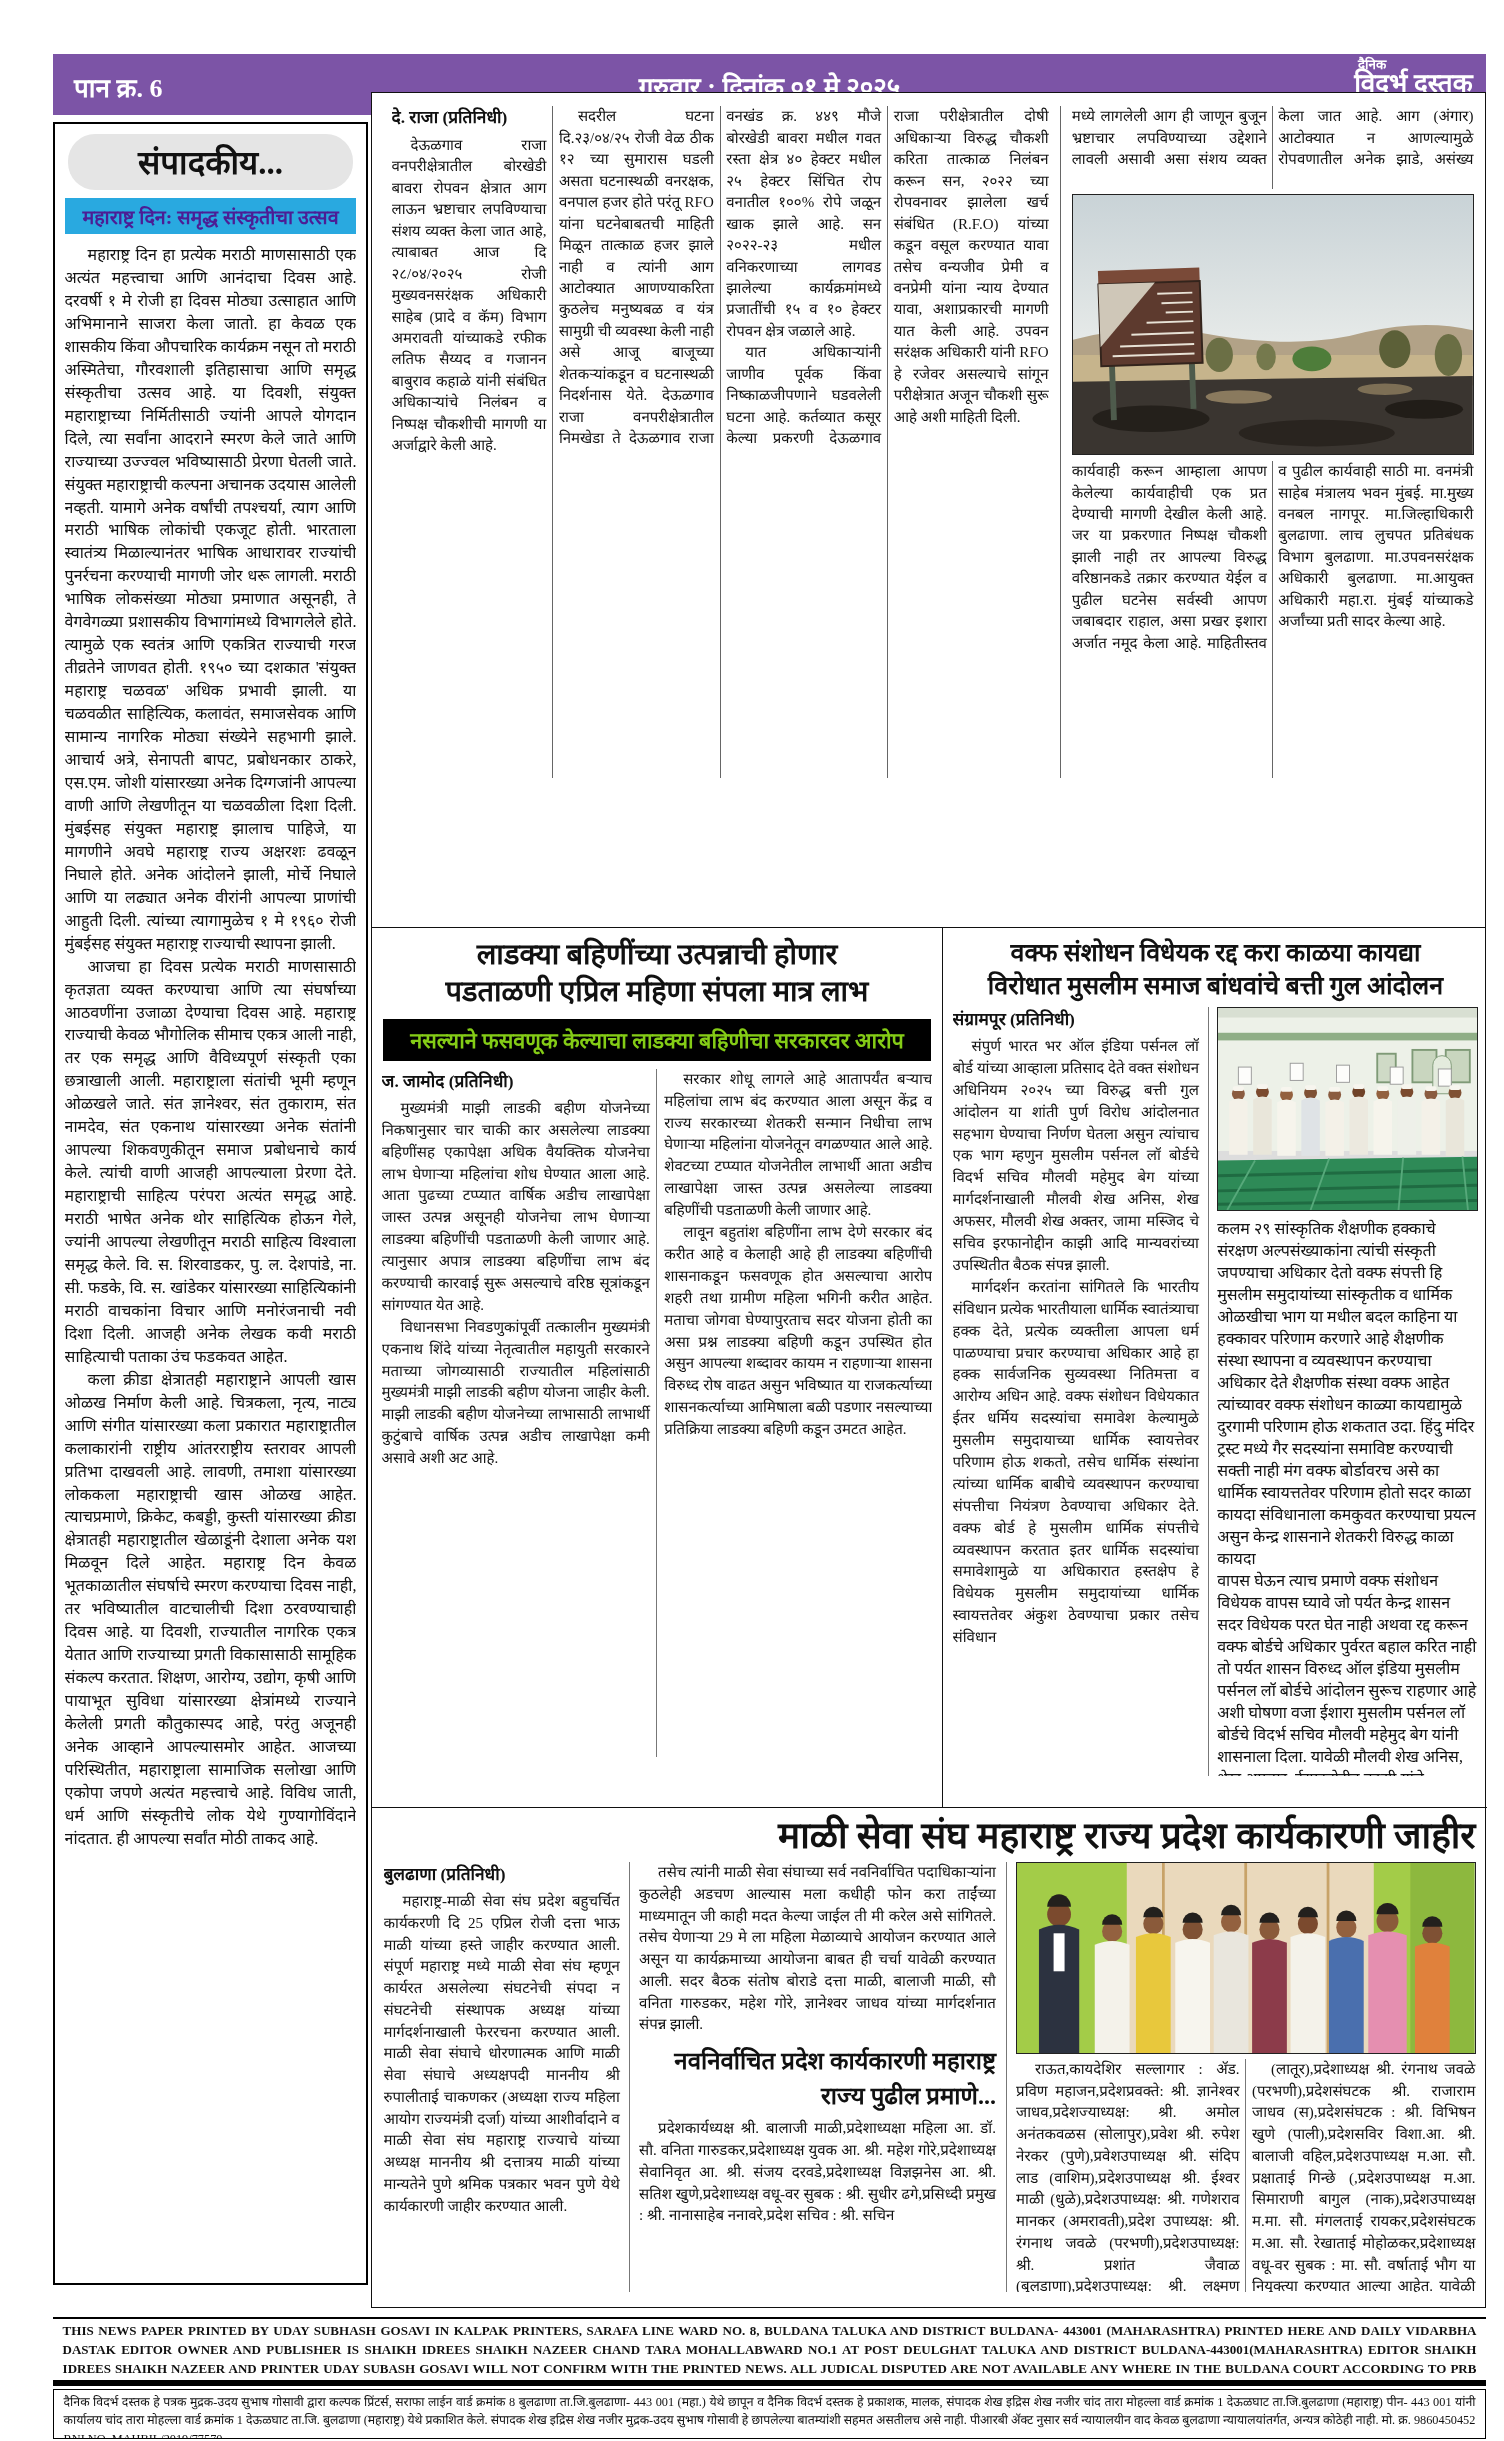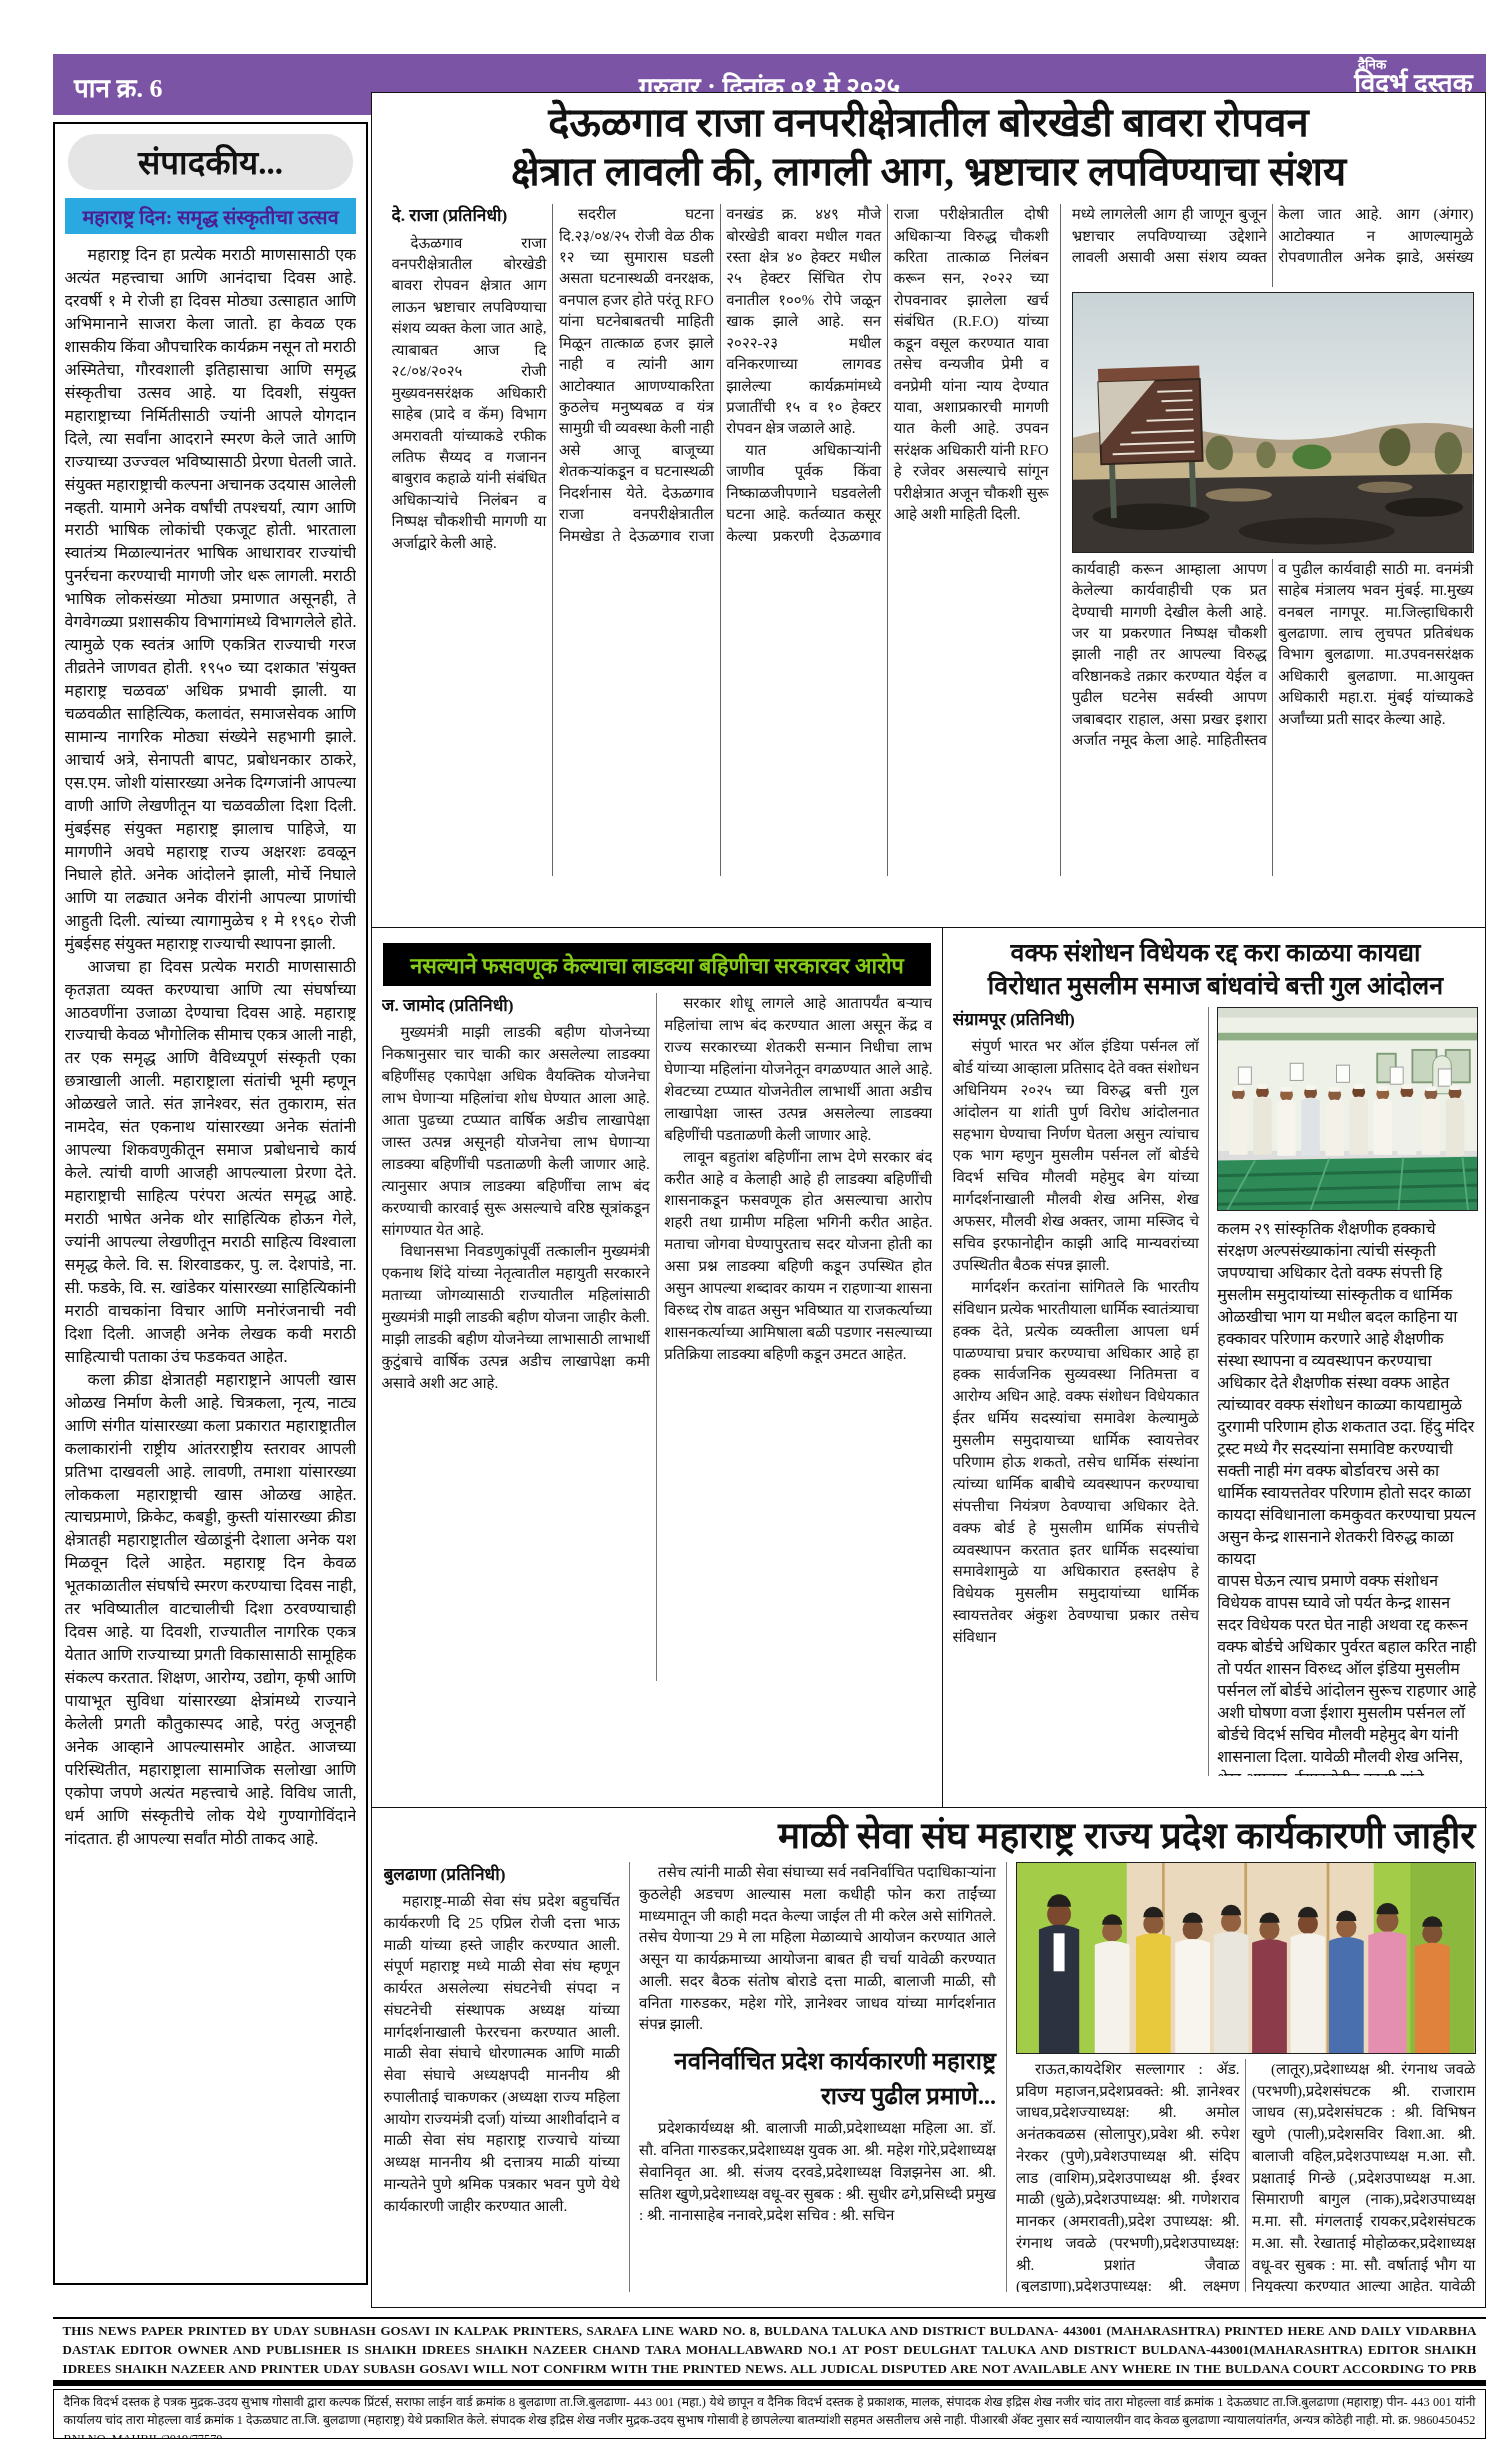--- a/index.html
+++ b/index.html
@@ -113,24 +113,20 @@
     <div class="ed-body">
       <p>महाराष्ट्र दिन हा प्रत्येक मराठी माणसासाठी एक अत्यंत महत्त्वाचा आणि आनंदाचा दिवस आहे. दरवर्षी १ मे रोजी हा दिवस मोठ्या उत्साहात आणि अभिमानाने साजरा केला जातो. हा केवळ एक शासकीय किंवा औपचारिक कार्यक्रम नसून तो मराठी अस्मितेचा, गौरवशाली इतिहासाचा आणि समृद्ध संस्कृतीचा उत्सव आहे. या दिवशी, संयुक्त महाराष्ट्राच्या निर्मितीसाठी ज्यांनी आपले योगदान दिले, त्या सर्वांना आदराने स्मरण केले जाते आणि राज्याच्या उज्ज्वल भविष्यासाठी प्रेरणा घेतली जाते. संयुक्त महाराष्ट्राची कल्पना अचानक उदयास आलेली नव्हती. यामागे अनेक वर्षांची तपश्चर्या, त्याग आणि मराठी भाषिक लोकांची एकजूट होती. भारताला स्वातंत्र्य मिळाल्यानंतर भाषिक आधारावर राज्यांची पुनर्रचना करण्याची मागणी जोर धरू लागली. मराठी भाषिक लोकसंख्या मोठ्या प्रमाणात असूनही, ते वेगवेगळ्या प्रशासकीय विभागांमध्ये विभागलेले होते. त्यामुळे एक स्वतंत्र आणि एकत्रित राज्याची गरज तीव्रतेने जाणवत होती. १९५० च्या दशकात 'संयुक्त महाराष्ट्र चळवळ' अधिक प्रभावी झाली. या चळवळीत साहित्यिक, कलावंत, समाजसेवक आणि सामान्य नागरिक मोठ्या संख्येने सहभागी झाले. आचार्य अत्रे, सेनापती बापट, प्रबोधनकार ठाकरे, एस.एम. जोशी यांसारख्या अनेक दिग्गजांनी आपल्या वाणी आणि लेखणीतून या चळवळीला दिशा दिली. मुंबईसह संयुक्त महाराष्ट्र झालाच पाहिजे, या मागणीने अवघे महाराष्ट्र राज्य अक्षरशः ढवळून निघाले होते. अनेक आंदोलने झाली, मोर्चे निघाले आणि या लढ्यात अनेक वीरांनी आपल्या प्राणांची आहुती दिली. त्यांच्या त्यागामुळेच १ मे १९६० रोजी मुंबईसह संयुक्त महाराष्ट्र राज्याची स्थापना झाली.</p>
       <p>आजचा हा दिवस प्रत्येक मराठी माणसासाठी कृतज्ञता व्यक्त करण्याचा आणि त्या संघर्षाच्या आठवणींना उजाळा देण्याचा दिवस आहे. महाराष्ट्र राज्याची केवळ भौगोलिक सीमाच एकत्र आली नाही, तर एक समृद्ध आणि वैविध्यपूर्ण संस्कृती एका छत्राखाली आली. महाराष्ट्राला संतांची भूमी म्हणून ओळखले जाते. संत ज्ञानेश्वर, संत तुकाराम, संत नामदेव, संत एकनाथ यांसारख्या अनेक संतांनी आपल्या शिकवणुकीतून समाज प्रबोधनाचे कार्य केले. त्यांची वाणी आजही आपल्याला प्रेरणा देते. महाराष्ट्राची साहित्य परंपरा अत्यंत समृद्ध आहे. मराठी भाषेत अनेक थोर साहित्यिक होऊन गेले, ज्यांनी आपल्या लेखणीतून मराठी साहित्य विश्वाला समृद्ध केले. वि. स. शिरवाडकर, पु. ल. देशपांडे, ना. सी. फडके, वि. स. खांडेकर यांसारख्या साहित्यिकांनी मराठी वाचकांना विचार आणि मनोरंजनाची नवी दिशा दिली. आजही अनेक लेखक कवी मराठी साहित्याची पताका उंच फडकवत आहेत.</p>
       <p>कला क्रीडा क्षेत्रातही महाराष्ट्राने आपली खास ओळख निर्माण केली आहे. चित्रकला, नृत्य, नाट्य आणि संगीत यांसारख्या कला प्रकारात महाराष्ट्रातील कलाकारांनी राष्ट्रीय आंतरराष्ट्रीय स्तरावर आपली प्रतिभा दाखवली आहे. लावणी, तमाशा यांसारख्या लोककला महाराष्ट्राची खास ओळख आहेत. त्याचप्रमाणे, क्रिकेट, कबड्डी, कुस्ती यांसारख्या क्रीडा क्षेत्रातही महाराष्ट्रातील खेळाडूंनी देशाला अनेक यश मिळवून दिले आहेत. महाराष्ट्र दिन केवळ भूतकाळातील संघर्षाचे स्मरण करण्याचा दिवस नाही, तर भविष्यातील वाटचालीची दिशा ठरवण्याचाही दिवस आहे. या दिवशी, राज्यातील नागरिक एकत्र येतात आणि राज्याच्या प्रगती विकासासाठी सामूहिक संकल्प करतात. शिक्षण, आरोग्य, उद्योग, कृषी आणि पायाभूत सुविधा यांसारख्या क्षेत्रांमध्ये राज्याने केलेली प्रगती कौतुकास्पद आहे, परंतु अजूनही अनेक आव्हाने आपल्यासमोर आहेत. आजच्या परिस्थितीत, महाराष्ट्राला सामाजिक सलोखा आणि एकोपा जपणे अत्यंत महत्त्वाचे आहे. विविध जाती, धर्म आणि संस्कृतीचे लोक येथे गुण्यागोविंदाने नांदतात. ही आपल्या सर्वांत मोठी ताकद आहे.</p>
     </div>
   </div>
 
   <div class="main">
 
     <div class="a1">
-      <div class="a1-head">
-        <div>देऊळगाव राजा वनपरीक्षेत्रातील बोरखेडी बावरा रोपवन</div>
-        <div>क्षेत्रात लावली की, लागली आग, भ्रष्टाचार लपविण्याचा संशय</div>
-      </div>
       <div class="a1-body">
         <div class="a1-left">
           <p class="byline">दे. राजा (प्रतिनिधी)</p>
           <p>देऊळगाव राजा वनपरीक्षेत्रातील बोरखेडी बावरा रोपवन क्षेत्रात आग लाऊन भ्रष्टाचार लपविण्याचा संशय व्यक्त केला जात आहे, त्याबाबत आज दि २८/०४/२०२५ रोजी मुख्यवनसरंक्षक अधिकारी साहेब (प्रादे व कॅम) विभाग अमरावती यांच्याकडे रफीक लतिफ सैय्यद व गजानन बाबुराव कहाळे यांनी संबंधित अधिकाऱ्यांचे निलंबन व निष्पक्ष चौकशीची मागणी या अर्जाद्वारे केली आहे.</p>
           <p>सदरील घटना दि.२३/०४/२५ रोजी वेळ ठीक १२ च्या सुमारास घडली असता घटनास्थळी वनरक्षक, वनपाल हजर होते परंतू RFO यांना घटनेबाबतची माहिती मिळून तात्काळ हजर झाले नाही व त्यांनी आग आटोक्यात आणण्याकरिता कुठलेच मनुष्यबळ व यंत्र सामुग्री ची व्यवस्था केली नाही असे आजू बाजूच्या शेतकऱ्यांकडून व घटनास्थळी निदर्शनास येते. देऊळगाव राजा वनपरीक्षेत्रातील निमखेडा ते देऊळगाव राजा वनखंड क्र. ४४९ मौजे बोरखेडी बावरा मधील गवत रस्ता क्षेत्र ४० हेक्टर मधील २५ हेक्टर सिंचित रोप वनातील १००% रोपे जळून खाक झाले आहे. सन २०२२-२३ मधील वनिकरणाच्या लागवड झालेल्या कार्यक्रमांमध्ये प्रजातींची १५ व १० हेक्टर रोपवन क्षेत्र जळाले आहे.</p>
           <p>यात अधिकाऱ्यांनी जाणीव पूर्वक किंवा निष्काळजीपणाने घडवलेली घटना आहे. कर्तव्यात कसूर केल्या प्रकरणी देऊळगाव राजा परीक्षेत्रातील दोषी अधिकाऱ्या विरुद्ध चौकशी करिता तात्काळ निलंबन करून सन, २०२२ च्या रोपवनावर झालेला खर्च संबंधित (R.F.O) यांच्या कडून वसूल करण्यात यावा तसेच वन्यजीव प्रेमी व वनप्रेमी यांना न्याय देण्यात यावा, अशाप्रकारची मागणी यात केली आहे. उपवन सरंक्षक अधिकारी यांनी RFO हे रजेवर असल्याचे सांगून परीक्षेत्रात अजून चौकशी सुरू आहे अशी माहिती दिली.</p>
         </div>
         <div class="a1-right">
           <div class="a1-top">
             <p>मध्ये लागलेली आग ही जाणून बुजून भ्रष्टाचार लपविण्याच्या उद्देशाने लावली असावी असा संशय व्यक्त केला जात आहे. आग (अंगार) आटोक्यात न आणल्यामुळे रोपवणातील अनेक झाडे, असंख्य वन्य प्राणी जळून खाक झाले असतील हा देखील मोठा प्रश्न उपस्थित होत आहे. यांनी मिश्र रोपवनात लागलेली अंगार (आग) आटोक्यात आणण्याकरिता घटनेच्या वेळी कुठलीच यंत्रणा राबवली नाही.</p>
@@ -176,20 +172,24 @@
             </svg>
           </div>
           <div class="a1-bottom">
             <p>कार्यवाही करून आम्हाला आपण केलेल्या कार्यवाहीची एक प्रत देण्याची मागणी देखील केली आहे. जर या प्रकरणात निष्पक्ष चौकशी झाली नाही तर आपल्या विरुद्ध वरिष्ठानकडे तक्रार करण्यात येईल व पुढील घटनेस सर्वस्वी आपण जबाबदार राहाल, असा प्रखर इशारा अर्जात नमूद केला आहे. माहितीस्तव व पुढील कार्यवाही साठी मा. वनमंत्री साहेब मंत्रालय भवन मुंबई. मा.मुख्य वनबल नागपूर. मा.जिल्हाधिकारी बुलढाणा. लाच लुचपत प्रतिबंधक विभाग बुलढाणा. मा.उपवनसरंक्षक अधिकारी बुलढाणा. मा.आयुक्त अधिकारी महा.रा. मुंबई यांच्याकडे अर्जांच्या प्रती सादर केल्या आहे.</p>
           </div>
         </div>
       </div>
     </div>
 
     <div class="a2">
+      <div class="a2-head">
+        <div>लाडक्या बहिणींच्या उत्पन्नाची होणार</div>
+        <div>पडताळणी एप्रिल महिणा संपला मात्र लाभ</div>
+      </div>
       <div class="a2-band">नसल्याने फसवणूक केल्याचा लाडक्या बहिणीचा सरकारवर आरोप</div>
       <div class="a2-body">
         <p class="byline">ज. जामोद (प्रतिनिधी)</p>
         <p>मुख्यमंत्री माझी लाडकी बहीण योजनेच्या निकषानुसार चार चाकी कार असलेल्या लाडक्या बहिणींसह एकापेक्षा अधिक वैयक्तिक योजनेचा लाभ घेणाऱ्या महिलांचा शोध घेण्यात आला आहे. आता पुढच्या टप्प्यात वार्षिक अडीच लाखापेक्षा जास्त उत्पन्न असूनही योजनेचा लाभ घेणाऱ्या लाडक्या बहिणींची पडताळणी केली जाणार आहे. त्यानुसार अपात्र लाडक्या बहिणींचा लाभ बंद करण्याची कारवाई सुरू असल्याचे वरिष्ठ सूत्रांकडून सांगण्यात येत आहे.</p>
         <p>विधानसभा निवडणुकांपूर्वी तत्कालीन मुख्यमंत्री एकनाथ शिंदे यांच्या नेतृत्वातील महायुती सरकारने मताच्या जोगव्यासाठी राज्यातील महिलांसाठी मुख्यमंत्री माझी लाडकी बहीण योजना जाहीर केली. माझी लाडकी बहीण योजनेच्या लाभासाठी लाभार्थी कुटुंबाचे वार्षिक उत्पन्न अडीच लाखापेक्षा कमी असावे अशी अट आहे.</p>
         <p>सरकार शोधू लागले आहे आतापर्यंत बऱ्याच महिलांचा लाभ बंद करण्यात आला असून केंद्र व राज्य सरकारच्या शेतकरी सन्मान निधीचा लाभ घेणाऱ्या महिलांना योजनेतून वगळण्यात आले आहे. शेवटच्या टप्प्यात योजनेतील लाभार्थी आता अडीच लाखापेक्षा जास्त उत्पन्न असलेल्या लाडक्या बहिणींची पडताळणी केली जाणार आहे.</p>
         <p>लावून बहुतांश बहिणींना लाभ देणे सरकार बंद करीत आहे व केलाही आहे ही लाडक्या बहिणींची शासनाकडून फसवणूक होत असल्याचा आरोप शहरी तथा ग्रामीण महिला भगिनी करीत आहेत. मताचा जोगवा घेण्यापुरताच सदर योजना होती का असा प्रश्न लाडक्या बहिणी कडून उपस्थित होत असुन आपल्या शब्दावर कायम न राहणाऱ्या शासना विरुध्द रोष वाढत असुन भविष्यात या राजकर्त्याच्या शासनकर्त्याच्या आमिषाला बळी पडणार नसल्याच्या प्रतिक्रिया लाडक्या बहिणी कडून उमटत आहेत.</p>
       </div>
     </div>
 

